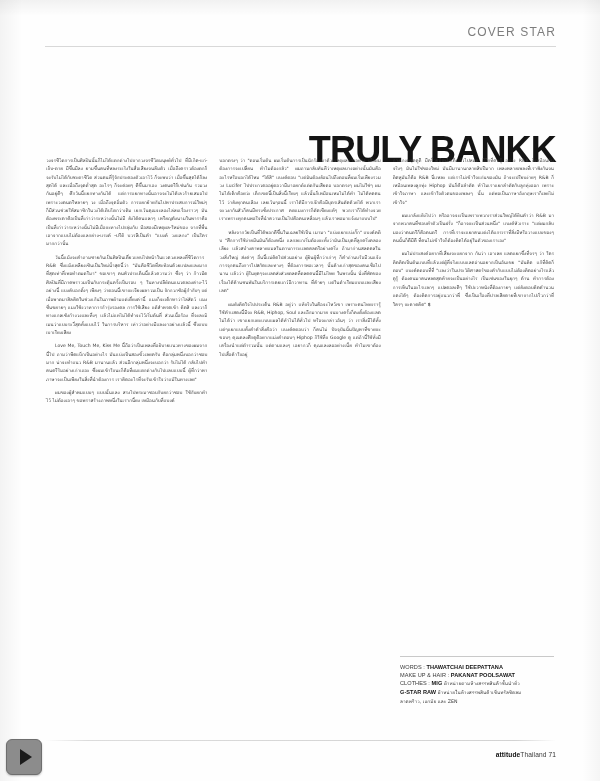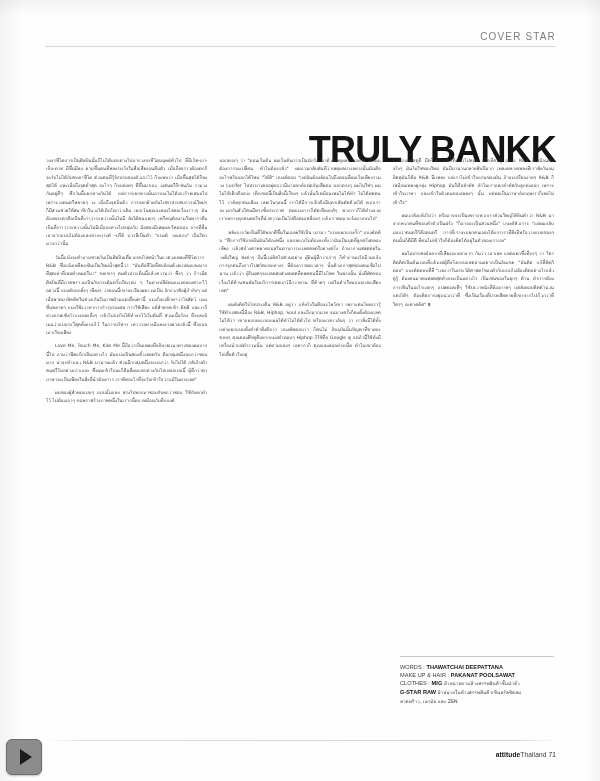--- a/index.html
+++ b/index.html
@@ -38,22 +38,22 @@
   .edge-top {
     position: absolute; left: 0; top: 0; width: 600px; height: 16px;
     background: linear-gradient(to bottom, rgba(0,0,0,0.05), rgba(0,0,0,0));
     pointer-events: none;
   }
 
   
   .running-head {
     position: absolute;
     right: 44px;
-    top: 31px;
-    font-size: 10px;
+    top: 25px;
+    font-size: 12px;
     letter-spacing: 1.15px;
     color: #7d7d7d;
     font-family: "Liberation Sans", sans-serif;
     font-weight: 400;
     text-transform: uppercase;
     white-space: nowrap;
   }
   .head-rule {
     position: absolute;
     left: 45px;

